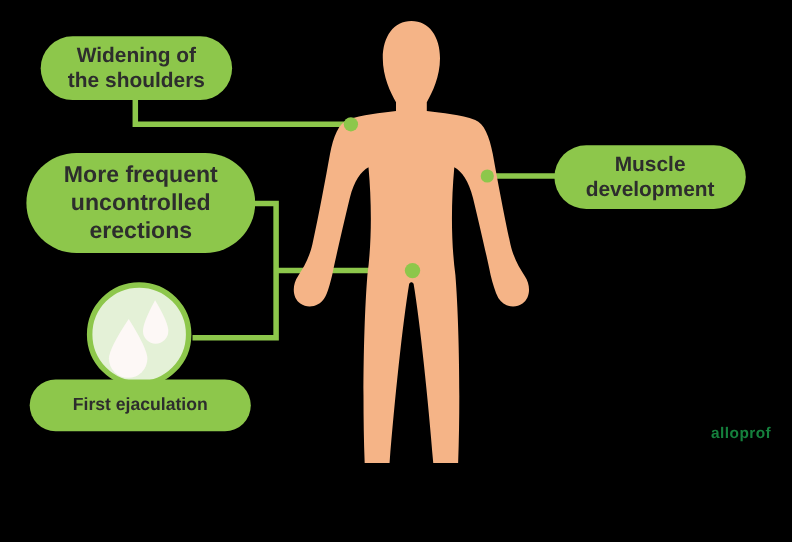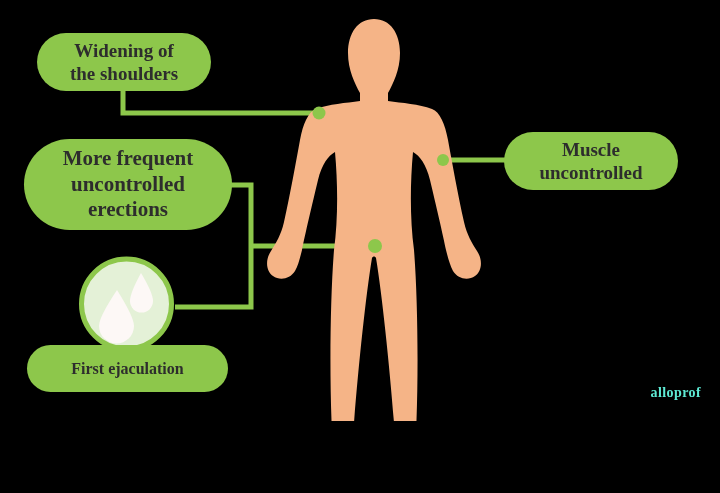--- a/index.html
+++ b/index.html
@@ -1,21 +1,21 @@
 <!DOCTYPE html>
 <html><head>
 <meta charset="utf-8">
 <style>
   html,body{margin:0;padding:0;background:#000;}
   .canvas{
     position:relative;
     width:720px;height:421px;
     background:#000000;
     overflow:hidden;
-    font-family:Liberation Serif, serif;
+    font-family:Liberation Sans, sans-serif;
   }
   .fig-svg{position:absolute;left:0;top:0;}
   .pill{
     position:absolute;
     background:#8DC74B;
     color:#2D2D2D;
     font-weight:700;
     display:flex;
     align-items:center;
     justify-content:center;
@@ -23,21 +23,21 @@
     white-space:pre-line;
     line-height:1.22;
   }
   .pill-shoulders{left:37px;top:33px;width:174px;height:58px;border-radius:29px;font-size:19px;}
   .pill-erections{left:24px;top:139px;width:208px;height:91px;border-radius:46px;font-size:21px;}
   .pill-ejaculation{left:27px;top:345px;width:201px;height:47px;border-radius:24px;font-size:16px;}
   .pill-muscle{left:504px;top:132px;width:174px;height:58px;border-radius:29px;font-size:19px;}
   .logo{
     position:absolute;
     right:19px;bottom:20px;
-    color:#5eead4;
+    color:#15803d;
     font-size:14px;
     font-weight:700;
     letter-spacing:0.4px;
   }
 </style>
 </head>
 <body>
 
 <div class="canvas">
 
@@ -110,17 +110,17 @@
   <div class="pill pill-shoulders">Widening of
 the shoulders</div>
 
   <div class="pill pill-erections">More frequent
 uncontrolled
 erections</div>
 
   <div class="pill pill-ejaculation">First ejaculation</div>
 
   <div class="pill pill-muscle">Muscle
-uncontrolled</div>
+development</div>
 
   <div class="logo">alloprof</div>
 
 </div>
 
 </body></html>

